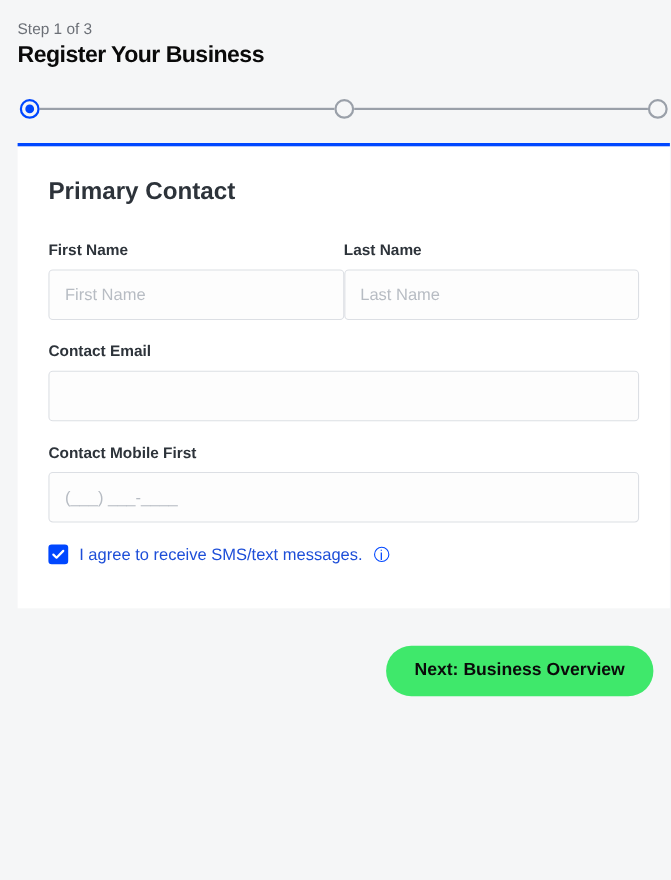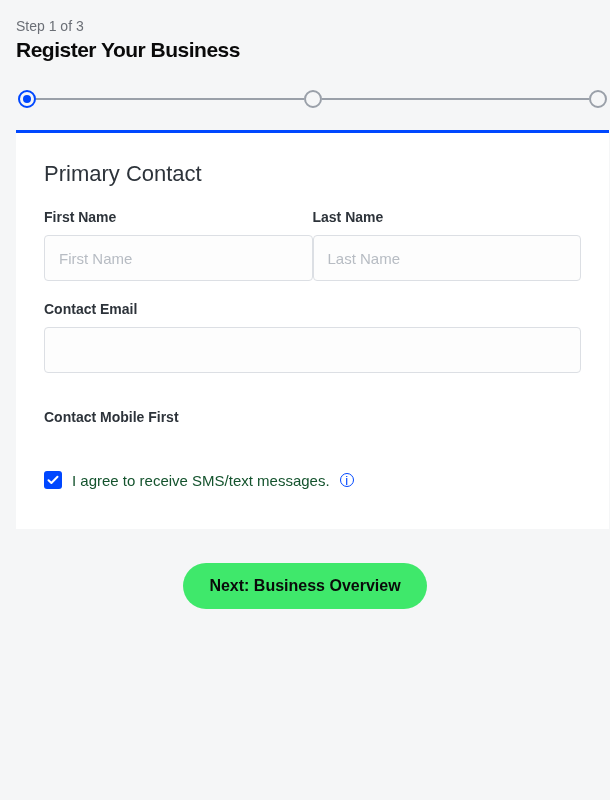--- a/index.html
+++ b/index.html
@@ -58,23 +58,23 @@
       height: 2px;
       background: #9aa0a9;
     }
     .card {
       background: #fff;
       border-top: 3px solid #0047ff;
       padding: 28px 28px 40px 28px;
     }
     .card-title {
       font-size: 22px;
-      font-weight: 400;
+      font-weight: 700;
       color: #2d333a;
-      margin-bottom: 22px;
+      margin-bottom: 32px;
     }
     .card-desc {
       font-size: 15px;
       color: #3a3f47;
       margin-bottom: 26px;
     }
     .form-row {
       display: flex;
       margin-bottom: 20px;
     }
@@ -95,21 +95,21 @@
       border-radius: 4px;
       padding: 0 14px;
       font-size: 15px;
       color: #2d333a;
       background: #fdfdfd;
     }
     .form-input::placeholder {
       color: #b7bcc3;
     }
     .single-group {
-      margin-bottom: 36px;
+      margin-bottom: 20px;
     }
     .checkbox-row {
       display: flex;
       align-items: center;
       gap: 10px;
       margin-top: 18px;
     }
     .checkbox {
       width: 18px;
       height: 18px;
@@ -117,37 +117,37 @@
       border-radius: 3px;
       display: flex;
       align-items: center;
       justify-content: center;
       flex-shrink: 0;
       cursor: pointer;
     }
     .checkbox svg { width: 12px; height: 12px; }
     .checkbox-label {
       font-size: 15px;
-      color: #14532d;
+      color: #1d4ed8;
     }
     .info-icon {
       color: #0047ff;
       font-size: 13px;
       display: inline-flex;
       align-items: center;
       justify-content: center;
       width: 14px; height: 14px;
       border: 1.2px solid #0047ff;
       border-radius: 50%;
       line-height: 1;
       cursor: pointer;
     }
     .footer {
       display: flex;
-      justify-content: center;
+      justify-content: flex-end;
       padding: 34px 16px 0 16px;
     }
     .next-btn {
       background: #3fe86b;
       color: #0a0a0a;
       font-weight: 700;
       font-size: 16px;
       padding: 14px 26px;
       border: none;
       border-radius: 999px;
@@ -183,20 +183,21 @@
       </div>
     </div>
 
     <div class="form-group single-group">
       <label class="form-label">Contact Email</label>
       <input class="form-input" type="text" placeholder="" style="">
     </div>
 
     <div class="form-group single-group">
       <label class="form-label">Contact Mobile First</label>
+      <input class="form-input" type="text" placeholder="(___) ___-____" style="">
     </div>
 
     <div class="checkbox-row">
       <div class="checkbox">
         <svg viewBox="0 0 12 12">
             <path d="M1.5 6.2 L4.4 9 L10.5 2.8" stroke="#fff" stroke-width="2" fill="none" stroke-linecap="round" stroke-linejoin="round"></path>
           </svg>
       </div>
       <span class="checkbox-label">I agree to receive SMS/text messages.</span>
       <span class="info-icon">i</span>

